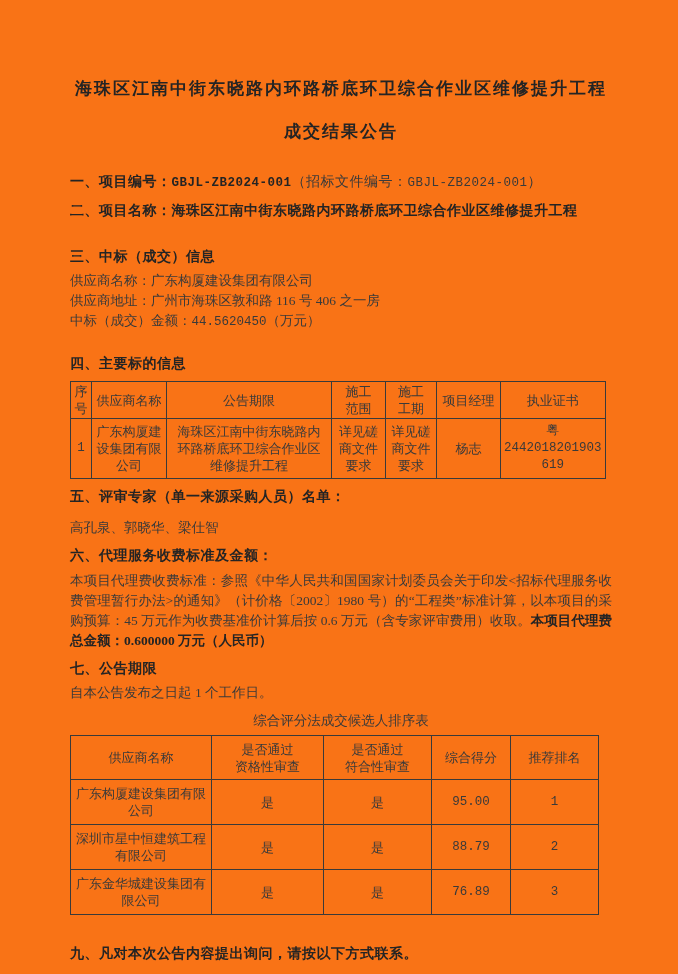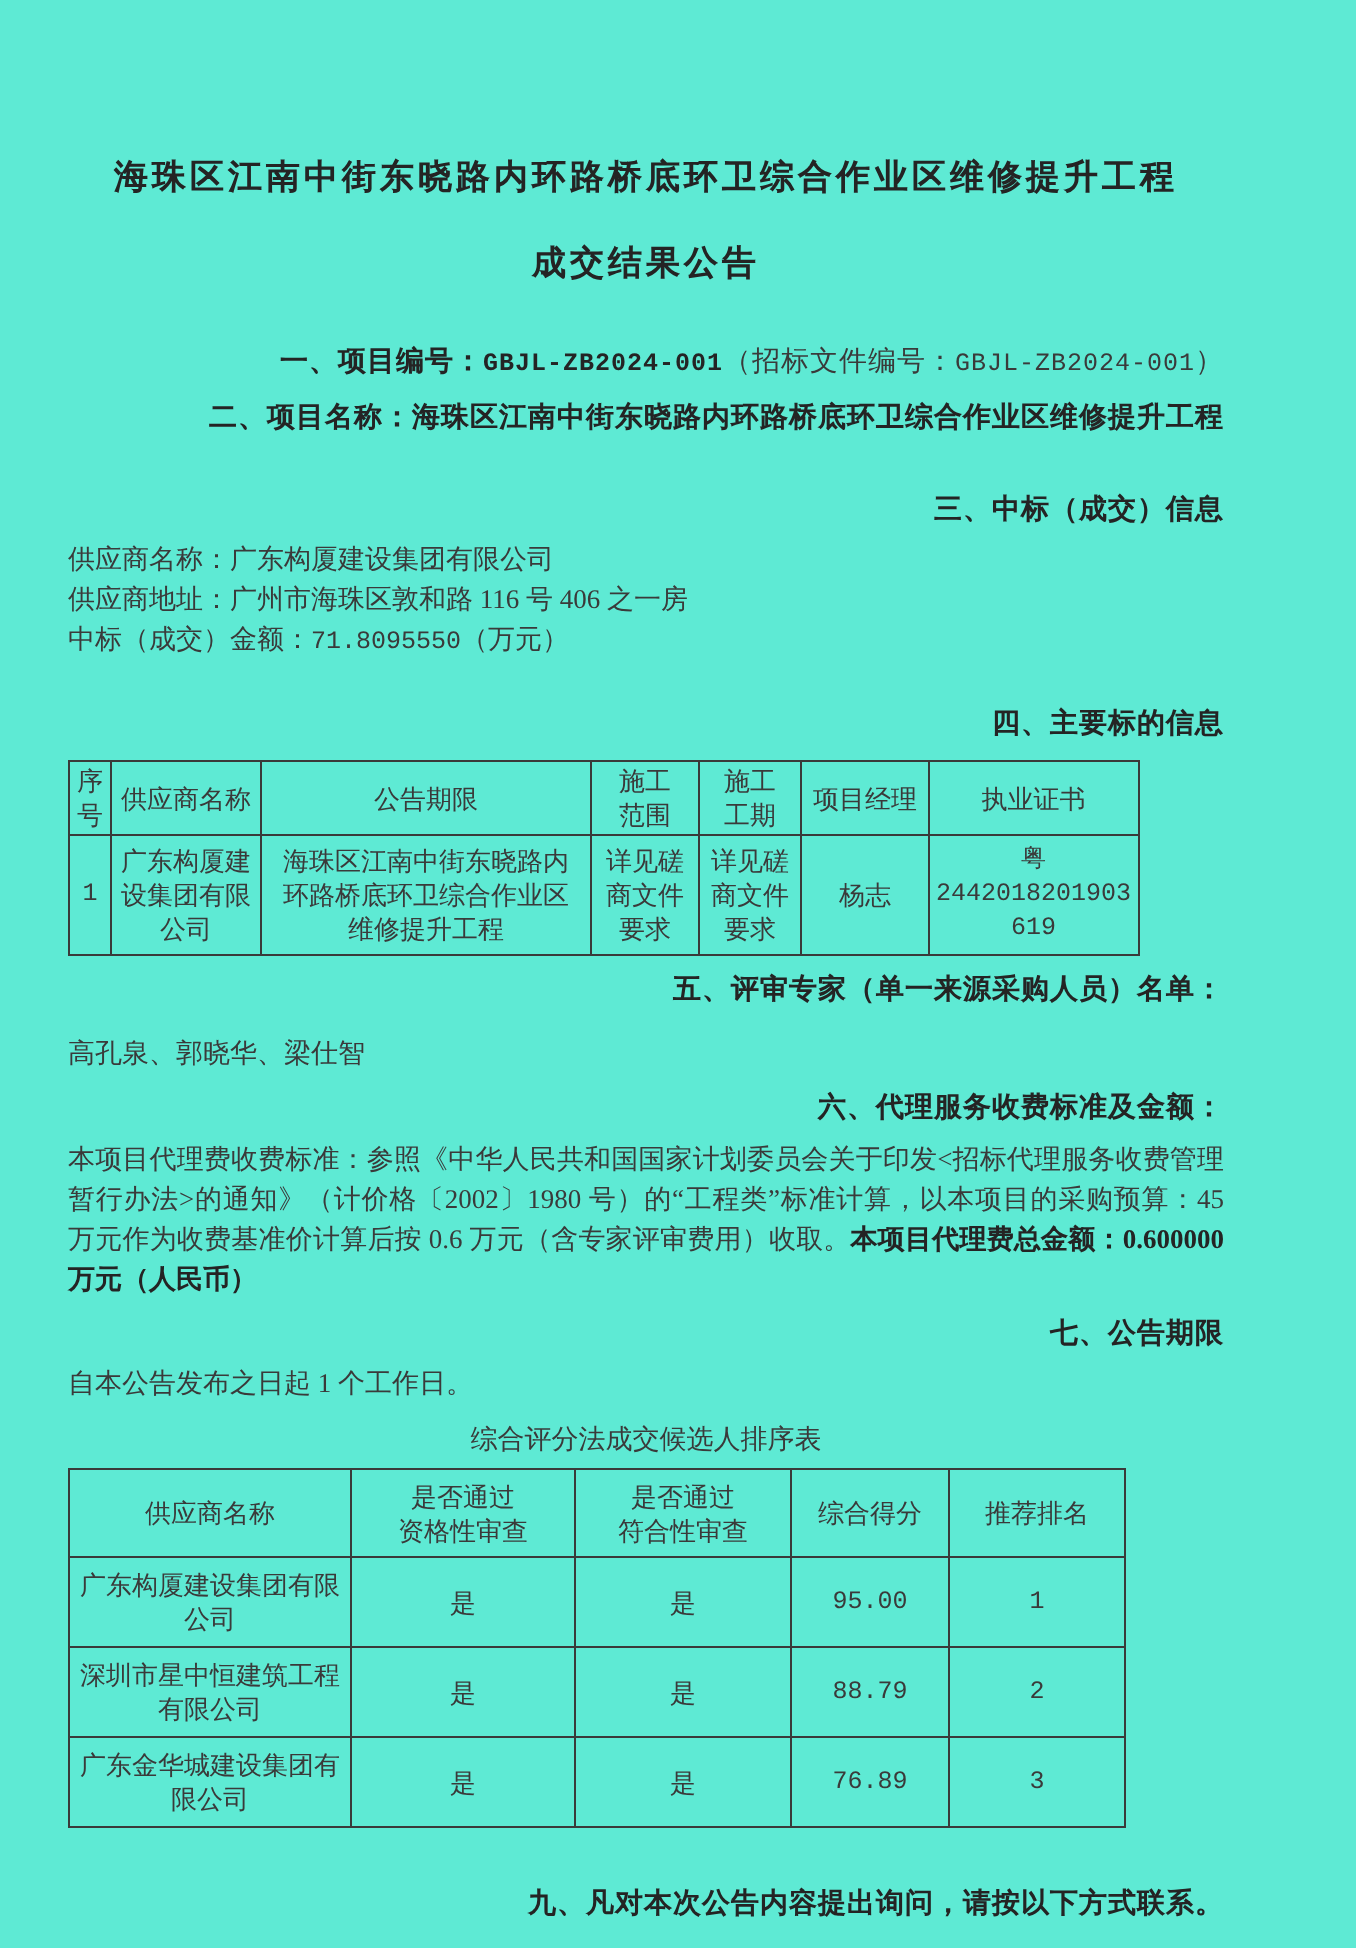--- a/index.html
+++ b/index.html
@@ -1,24 +1,24 @@
 <!DOCTYPE html>
 <html><head>
 <meta charset="utf-8">
 <style>
   html,body { margin:0; padding:0; background:#ffffff; }
   .page {
     position:relative; width:678px; height:974px; box-sizing:border-box;
-    padding:78px 66px 0 34px; overflow:hidden; background:#5eead4;
+    padding:78px 66px 0 70px; overflow:hidden; background:#f97316;
     font-family:"Liberation Serif", serif; color:#3a3a3a;
   }
   .title { margin:0; text-align:center; font-weight:bold; color:#242424;
            font-size:17px; letter-spacing:2px; line-height:21px; }
   .subtitle { margin-top:22px; }
-  .hline { font-size:14px; font-weight:bold; color:#242424; letter-spacing:0.5px; line-height:18px;text-align:right; }
+  .hline { font-size:14px; font-weight:bold; color:#242424; letter-spacing:0.5px; line-height:18px; }
   .bline { font-size:13.5px; line-height:20px; }
   .latin { font-family:"Liberation Mono", monospace; font-size:12.5px; }
   b.latin { font-weight:bold; }
   .regular { font-weight:normal; color:#3a3a3a; }
 
   #sec1 { margin-top:31px; }
   #sec2 { margin-top:10px; }
   #sec3h { margin-top:28px; }
   #sec3body { margin-top:5px; }
   #sec4h { margin-top:23px; }
@@ -60,21 +60,21 @@
     <span>一、项目编号：</span><b class="latin">GBJL-ZB2024-001</b><span class="regular">（招标文件编号：</span><span class="regular latin">GBJL-ZB2024-001</span><span class="regular">）</span>
   </div>
 
   <div id="sec2" class="hline">二、项目名称：海珠区江南中街东晓路内环路桥底环卫综合作业区维修提升工程</div>
 
   <div id="sec3h" class="hline">三、中标（成交）信息</div>
   <div id="sec3body">
     <div class="bline">供应商名称：广东构厦建设集团有限公司</div>
     <div class="bline">供应商地址：广州市海珠区敦和路 116 号 406 之一房</div>
     <div class="bline">
-      <span>中标（成交）金额：</span><span class="latin">71.8095550</span><span>（万元）</span>
+      <span>中标（成交）金额：</span><span class="latin">44.5620450</span><span>（万元）</span>
     </div>
   </div>
 
   <div id="sec4h" class="hline">四、主要标的信息</div>
 
   <table id="table1">
     <colgroup>
       <col style="width:21px">
         <col style="width:75px">
         <col style="width:165px">

